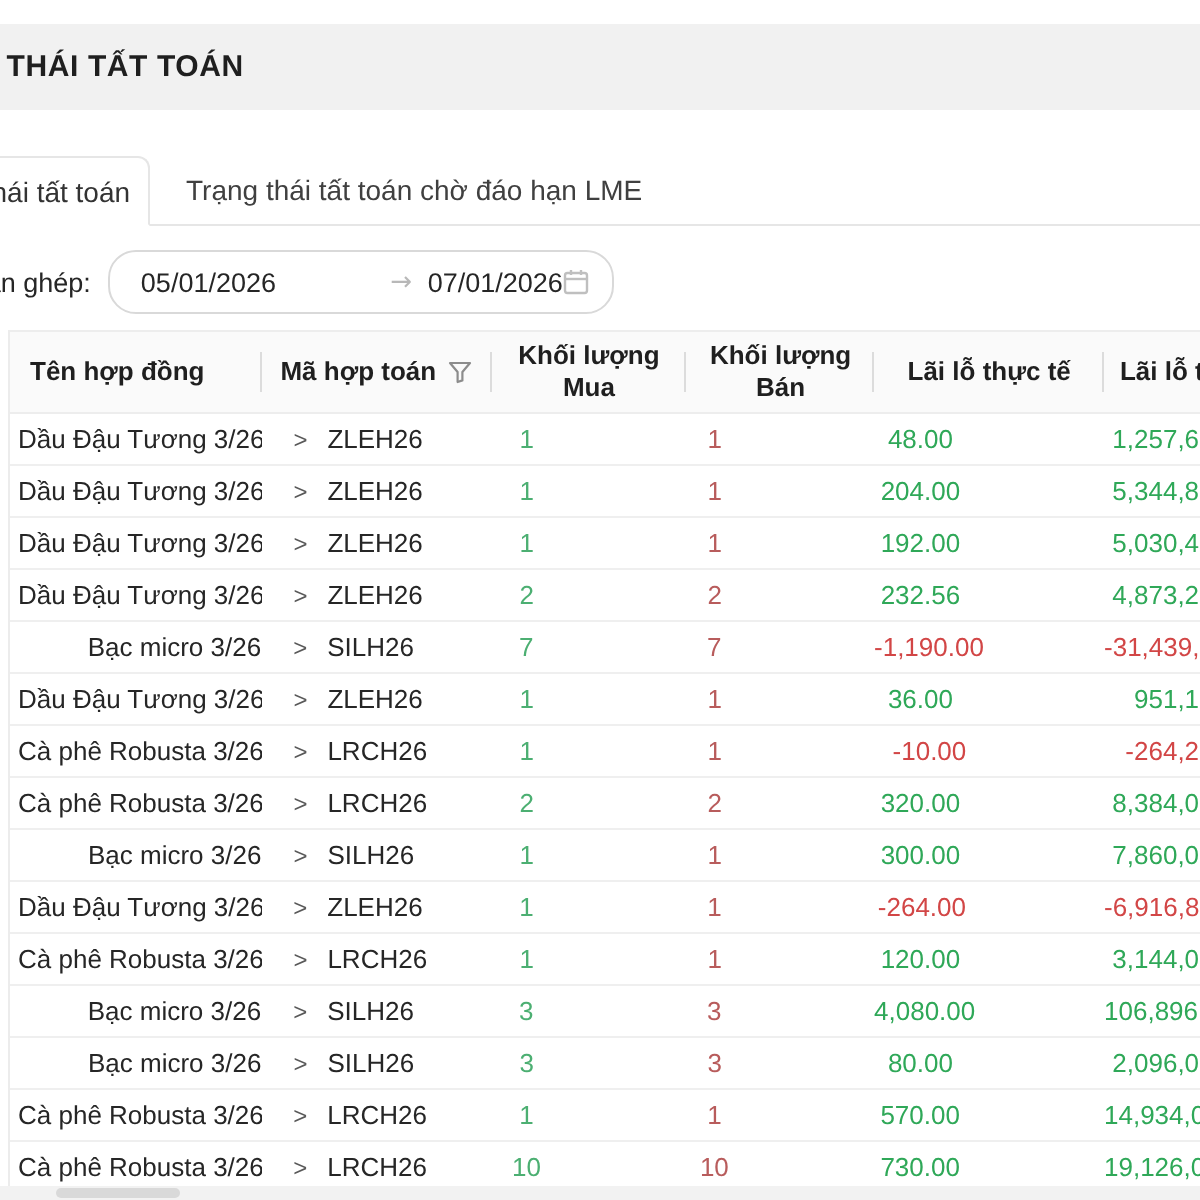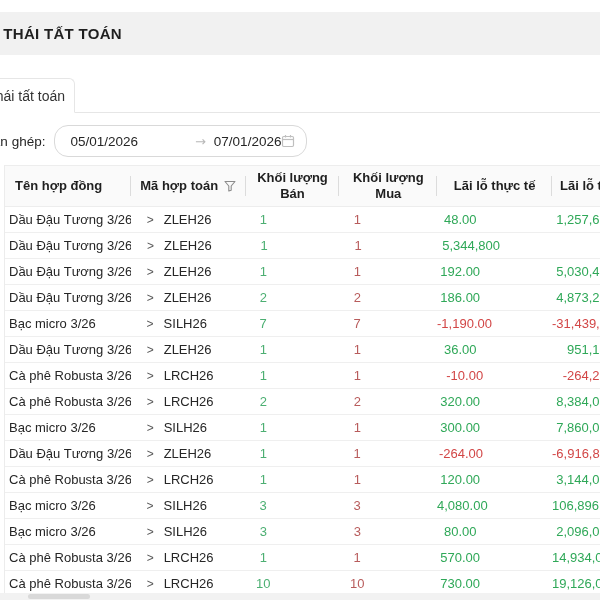--- a/index.html
+++ b/index.html
@@ -31,21 +31,21 @@
   .th:not(:last-child)::after{content:"";position:absolute;right:0;top:10px;bottom:10px;width:1px;background:#dcdcdc;}
   .th1{width:126px;justify-content:flex-start;text-align:center;padding-left:10px;}
   .th2{width:115px;}
   .th3{width:98px;padding:0 12px;}
   .th4{width:94px;padding:0 10px;}
   .th5{width:115px;}
   .th6{width:70px;justify-content:flex-start;padding-left:8px;white-space:nowrap;overflow:visible;}
   .filter-icon{margin-left:6px;display:flex;align-items:center;}
   .tbody .trow{display:flex;height:26px;align-items:center;border-bottom:1px solid #efefef;background:#fff;}
   .c{font-size:13px;color:#262626;}
-  .c1{width:126px;padding-left:4px;white-space:nowrap;overflow:hidden;}
+  .c1{width:126px;padding-left:4px;white-space:nowrap;overflow:hidden;text-align:right;}
   .c2{width:115px;display:flex;align-items:center;padding-left:16px;}
   .chev{color:#595959;font-size:12px;margin-right:10px;cursor:pointer;}
   .code{white-space:nowrap;}
   .c3{width:98px;text-align:center;padding-right:62px;color:var(--buy);}
   .c4{width:94px;text-align:center;padding-right:66px;color:var(--sell);}
   .c5{width:115px;text-align:center;padding-right:69px;white-space:nowrap;}
   .c6{width:70px;text-align:right;padding-right:8px;white-space:nowrap;overflow:visible;}
   .pos{color:var(--pos);}
   .neg{color:var(--neg);text-align:right;}
   .scroll-track{position:absolute;left:0;right:0;bottom:0;height:7px;background:#f2f2f2;}
@@ -60,20 +60,23 @@
     <div class="topgap"></div>
 
     <div class="titlebar">
       <div class="page-title">TRẠNG THÁI TẤT TOÁN</div>
     </div>
 
     <div class="tabs">
       <div class="tab active">
         <span>Trạng thái tất toán</span>
       </div>
+      <div class="tab inactive">
+        <span>Trạng thái tất toán chờ đáo hạn LME</span>
+      </div>
     </div>
 
     <div class="filter-row">
       <div class="filter-label">Thời gian ghép:</div>
       <div class="range-picker">
         <span class="date-val date-start">05/01/2026</span>
         <span class="range-arrow">→</span>
         <span class="date-val date-end">07/01/2026</span>
         <span class="cal-icon">
           <svg width="14" height="14" viewBox="0 0 14 14">
@@ -90,22 +93,22 @@
       <div class="thead">
         <div class="th th1">Tên hợp đồng</div>
         <div class="th th2">
           <span>Mã hợp toán</span>
           <span class="filter-icon">
             <svg width="12" height="12" viewBox="0 0 12 12">
               <path d="M1 1.5h10L7.2 6v4.2L4.8 11V6L1 1.5z" fill="none" stroke="#8c8c8c" stroke-width="1.1" stroke-linejoin="round"></path>
             </svg>
           </span>
         </div>
+        <div class="th th3">Khối lượng Mua</div>
         <div class="th th4">Khối lượng Bán</div>
-        <div class="th th3">Khối lượng Mua</div>
         <div class="th th5">Lãi lỗ thực tế</div>
         <div class="th th6">Lãi lỗ thực tế quy đổi</div>
       </div>
       <div class="tbody">
           <div class="trow">
             <div class="c c1">Dầu Đậu Tương 3/26</div>
             <div class="c c2">
               <span class="chev">&gt;</span>
               <span class="code">ZLEH26</span>
             </div>
@@ -115,20 +118,21 @@
             <div class="c c6 pos">1,257,600</div>
           </div>
           <div class="trow">
             <div class="c c1">Dầu Đậu Tương 3/26</div>
             <div class="c c2">
               <span class="chev">&gt;</span>
               <span class="code">ZLEH26</span>
             </div>
             <div class="c c3">1</div>
             <div class="c c4">1</div>
+            <div class="c c5 pos">204.00</div>
             <div class="c c6 pos">5,344,800</div>
           </div>
           <div class="trow">
             <div class="c c1">Dầu Đậu Tương 3/26</div>
             <div class="c c2">
               <span class="chev">&gt;</span>
               <span class="code">ZLEH26</span>
             </div>
             <div class="c c3">1</div>
             <div class="c c4">1</div>
@@ -136,21 +140,21 @@
             <div class="c c6 pos">5,030,400</div>
           </div>
           <div class="trow">
             <div class="c c1">Dầu Đậu Tương 3/26</div>
             <div class="c c2">
               <span class="chev">&gt;</span>
               <span class="code">ZLEH26</span>
             </div>
             <div class="c c3">2</div>
             <div class="c c4">2</div>
-            <div class="c c5 pos">186.00</div>
+            <div class="c c5 pos">232.56</div>
             <div class="c c6 pos">4,873,200</div>
           </div>
           <div class="trow">
             <div class="c c1">Bạc micro 3/26</div>
             <div class="c c2">
               <span class="chev">&gt;</span>
               <span class="code">SILH26</span>
             </div>
             <div class="c c3">7</div>
             <div class="c c4">7</div>

